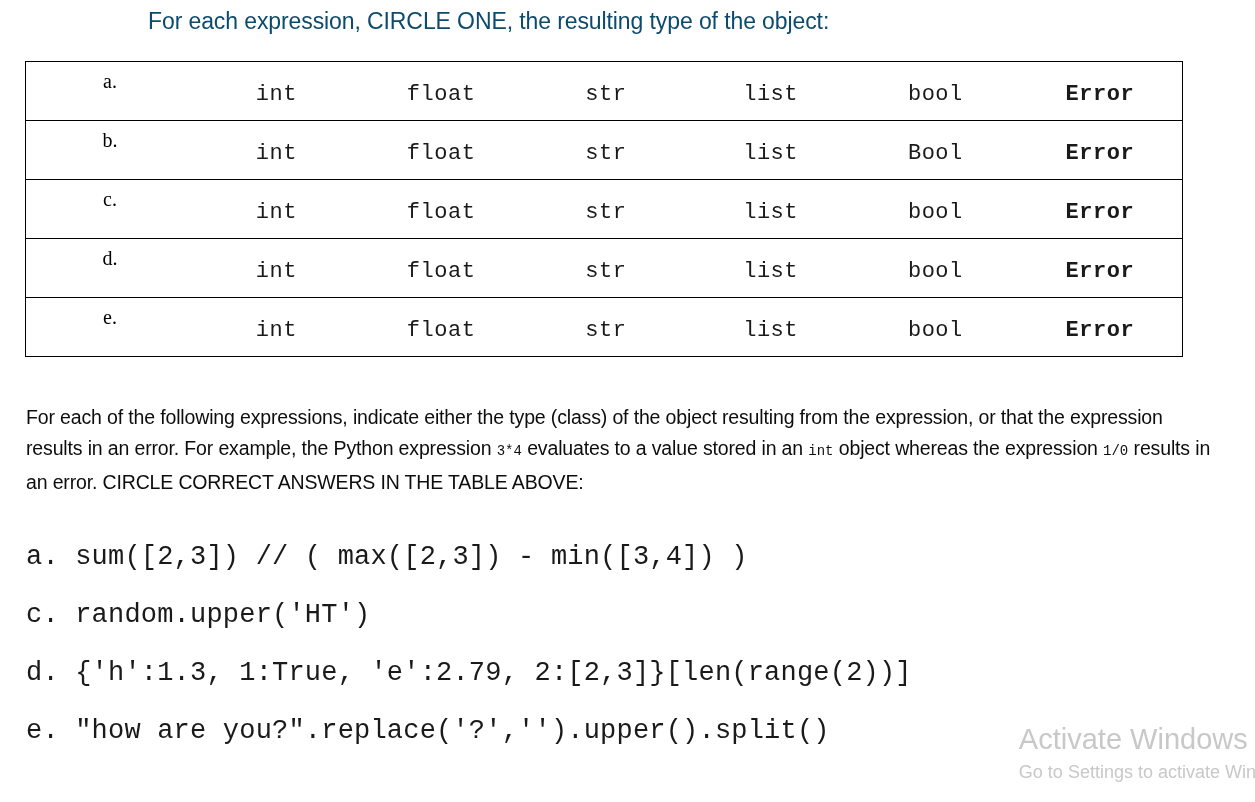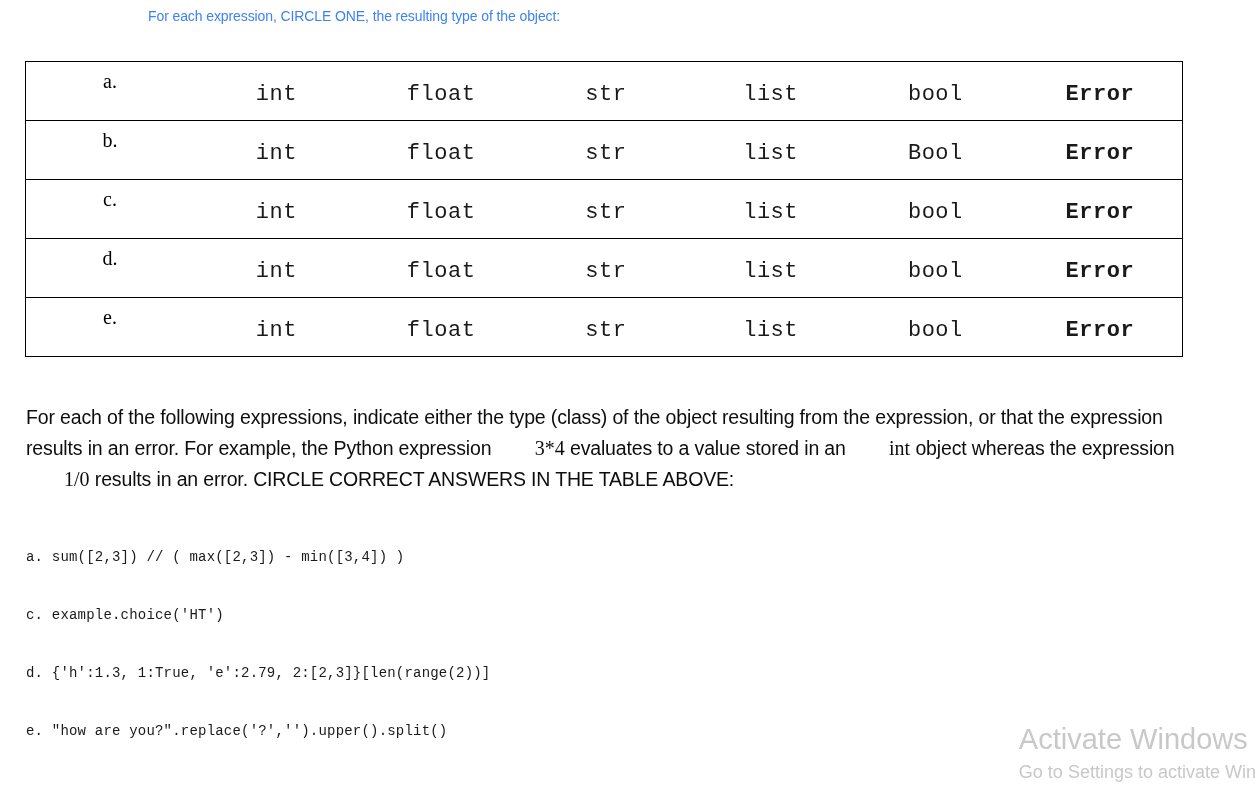--- a/index.html
+++ b/index.html
@@ -26,23 +26,23 @@
     color: #111111;
     line-height: 1;
   }
 
   
   .prompt-heading {
     position: absolute;
     left: 148px;
     top: 8px;
     font-family: "Liberation Sans", sans-serif;
-    font-size: 14px;
+    font-size: 23px;
     font-weight: 400;
-    color: #3b82f6;
+    color: #0c4a6e;
     white-space: nowrap;
     letter-spacing: -0.1px;
   }
 
   
   .answer-table {
     position: absolute;
     left: 25px;
     top: 61px;
     width: 1158px;
@@ -92,36 +92,35 @@
     left: 26px;
     top: 402px;
     width: 1190px;
     font-family: "Liberation Sans", sans-serif;
     font-size: 19.5px;
     line-height: 31px;
     color: #0d0d0d;
     letter-spacing: -0.15px;
   }
   .instructions .code {
-    font-family: Liberation Serif, serif;
-    font-size: 20px;
+    font-family: Liberation Mono, monospace;
+    font-size: 14px;
     letter-spacing: 0px;
-    margin-left: 38px;
   }
 
   
   .expr-list {
     position: absolute;
     left: 26px;
     top: 528px;
     width: 1100px;
   }
   .expr-line {
     font-family: "Liberation Mono", monospace;
-    font-size: 14px;
+    font-size: 27px;
     line-height: 58px;
     color: #1a1a1a;
     white-space: pre;
     letter-spacing: 0.2px;
   }
 
   
   .watermark {
     position: absolute;
     right: -48px;
@@ -270,21 +269,21 @@
         <span class="opt-text">Error</span>
       </td>
     </tr>
   </tbody>
 </table>
 
 <div class="instructions"><span>For each of the following expressions, indicate either the type (class) of the object resulting from the expression, or that the expression results in an error. For example, the Python expression </span><span class="code">3*4</span><span> evaluates to a value stored in an </span><span class="code">int</span><span> object whereas the expression </span><span class="code">1/0</span><span> results in an error.  CIRCLE CORRECT ANSWERS IN THE TABLE ABOVE:</span></div>
 
 <div class="expr-list">
   <div class="expr-line">a. sum([2,3]) // ( max([2,3]) - min([3,4]) )</div>
-  <div class="expr-line">c. example.choice('HT')</div>
+  <div class="expr-line">c. random.upper('HT')</div>
   <div class="expr-line">d. {'h':1.3, 1:True, 'e':2.79, 2:[2,3]}[len(range(2))]</div>
   <div class="expr-line">e. "how are you?".replace('?','').upper().split()</div>
 </div>
 
 <div class="watermark">
   <div class="wm-title">Activate Windows</div>
   <div class="wm-sub">Go to Settings to activate Windows.</div>
 </div>
 
 </body></html>

